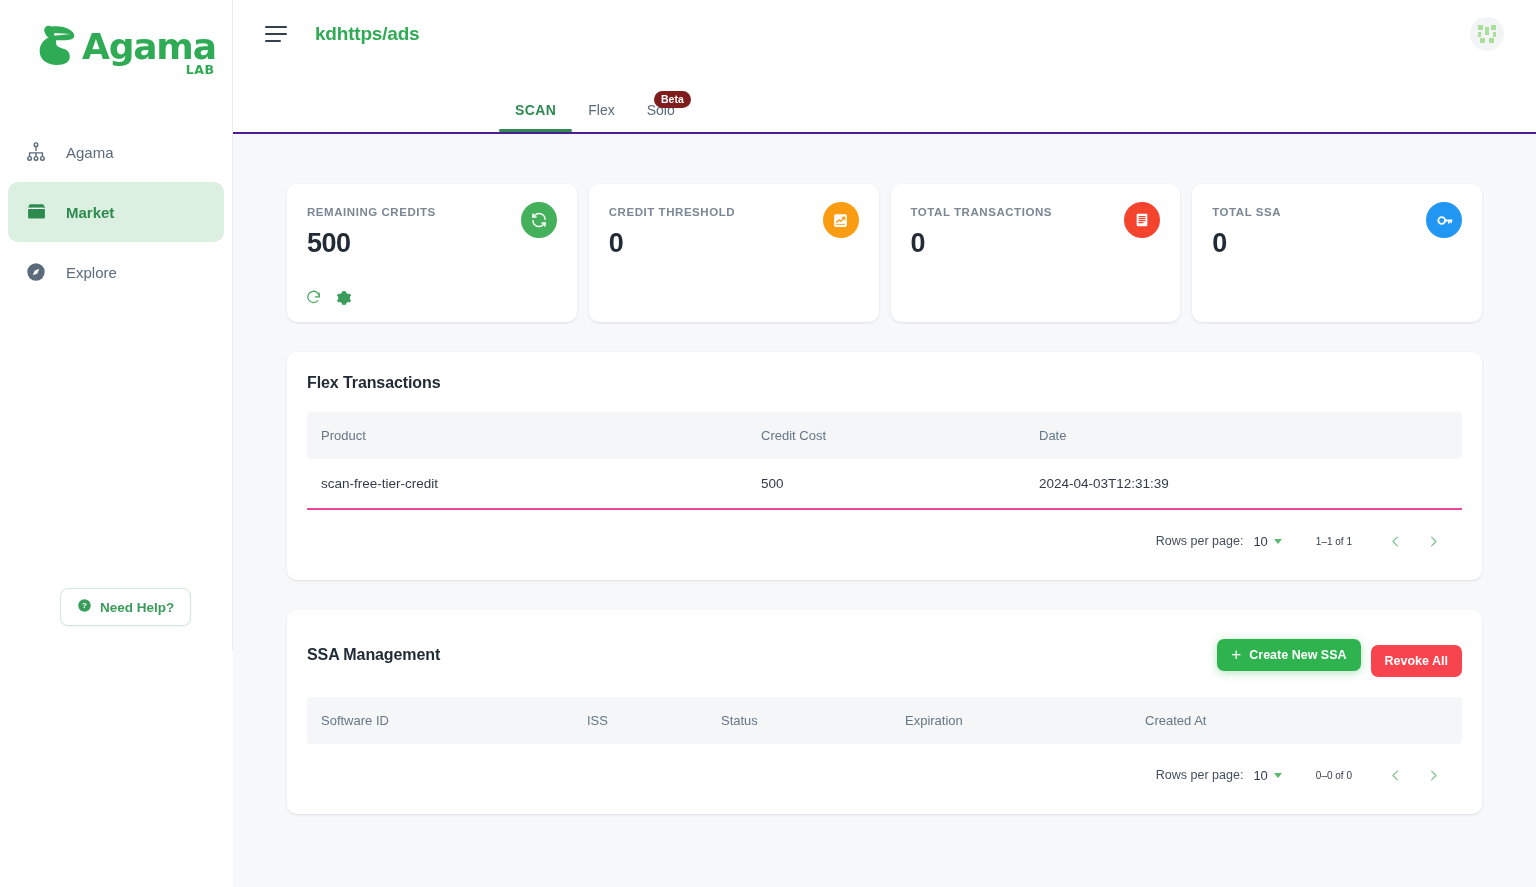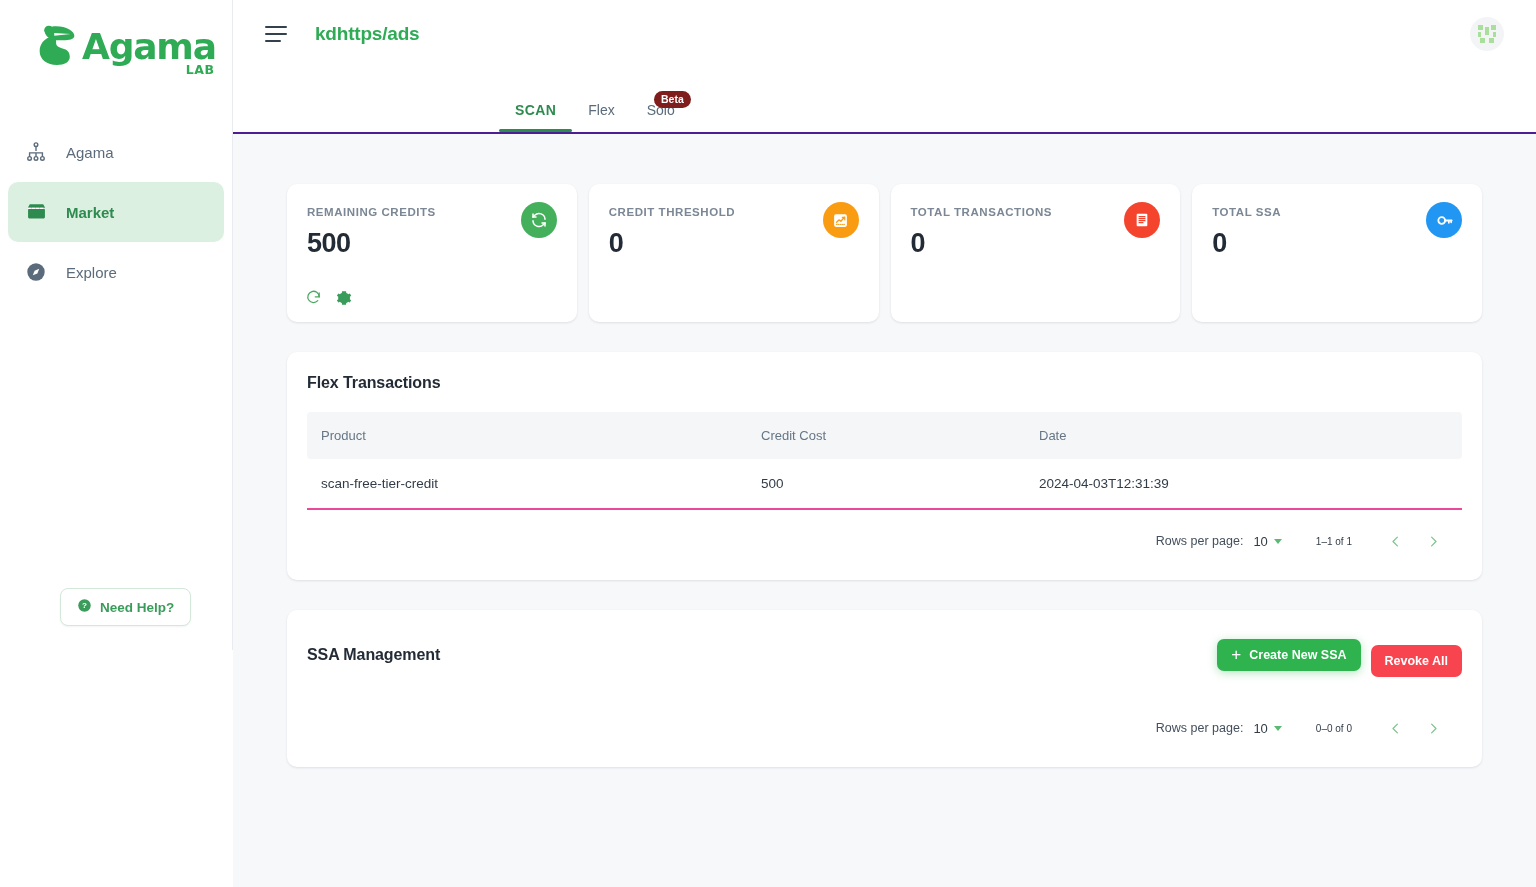--- a/index.html
+++ b/index.html
@@ -561,20 +561,32 @@
           <div class="panel-actions">
             <button class="btn btn-green">
               <span class="plus">+</span>
               <span>Create New SSA</span>
             </button>
             <button class="btn btn-red">
               <span>Revoke All</span>
             </button>
           </div>
         </div>
+        <table>
+          <thead>
+            <tr>
+              <th style="width:266px">Software ID</th>
+              <th style="width:134px">ISS</th>
+              <th style="width:184px">Status</th>
+              <th style="width:240px">Expiration</th>
+              <th>Created At</th>
+            </tr>
+          </thead>
+          <tbody></tbody>
+        </table>
         <div class="pagination">
           <span class="rpp-label">Rows per page:</span>
           <span class="rpp-select">
             <span>10</span>
             <span class="caret"></span>
           </span>
           <span class="range">0–0 of 0</span>
           <span class="pg-btn sp-32">
             <svg width="15" height="15" viewBox="0 0 24 24" fill="none" stroke="#7ec48f" stroke-width="2" stroke-linecap="round" stroke-linejoin="round">
                 <path d="M15 5l-7 7 7 7"></path>

